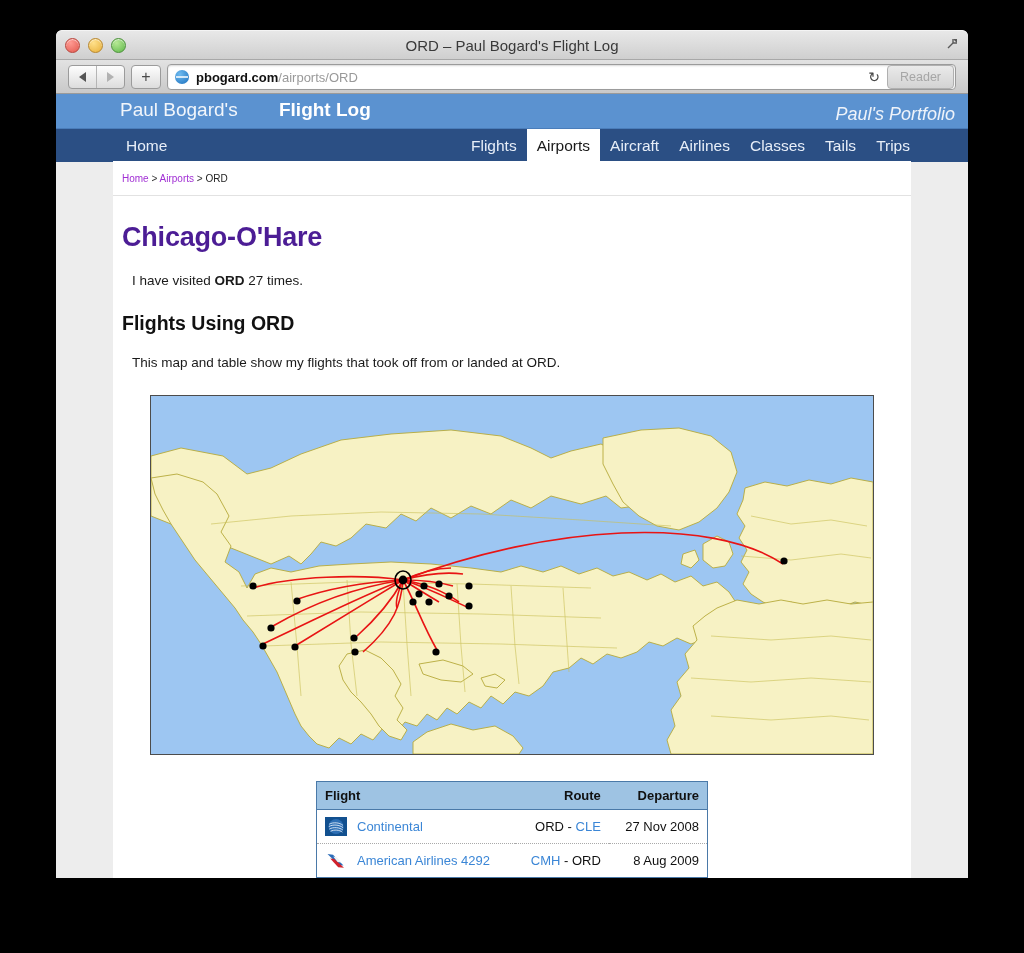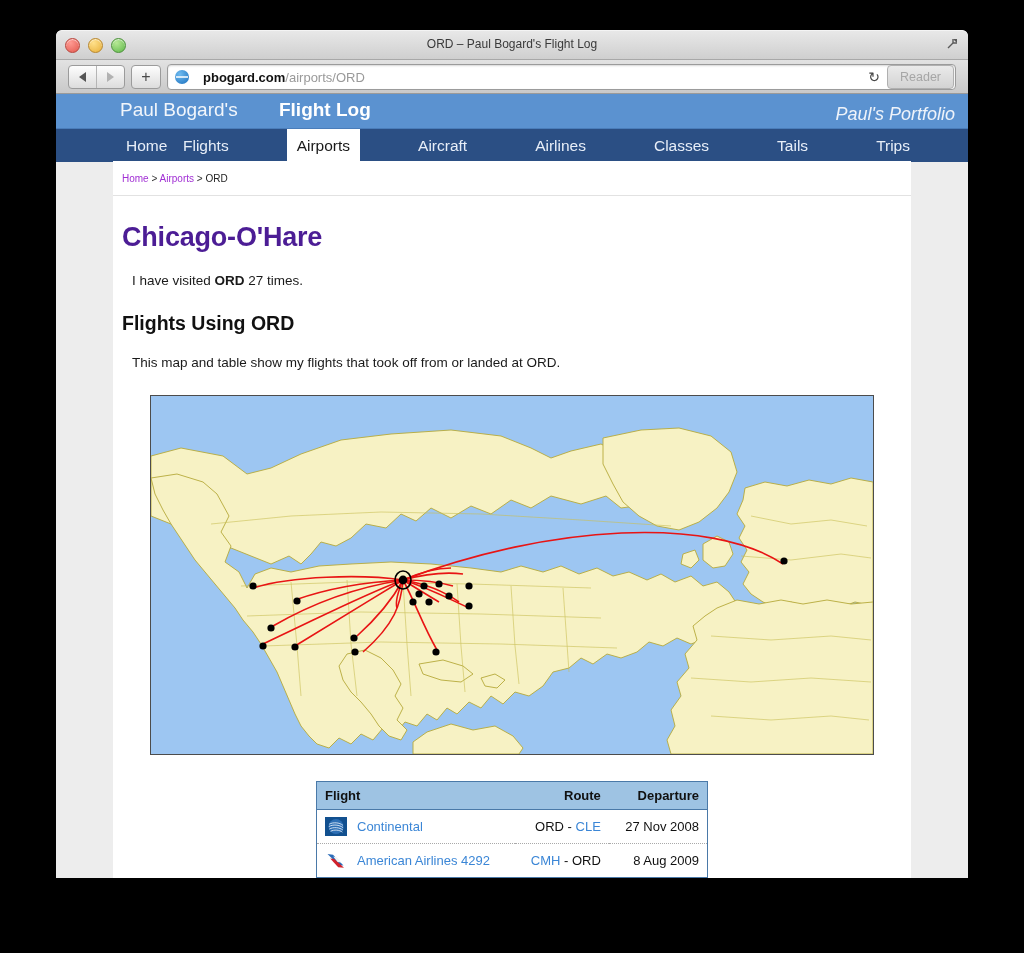--- a/index.html
+++ b/index.html
@@ -24,21 +24,21 @@
     border-top:1px solid #f4f4f4;
     border-radius:6px 6px 0 0;
   }
   #traffic{position:absolute;left:9px;top:7px;display:flex;gap:8px;}
   .tl{width:13px;height:13px;border-radius:50%;box-shadow:inset 0 1px 1px rgba(255,255,255,.65);}
   .tl.red{background:radial-gradient(circle at 35% 30%,#ff9a92,#e2594f);border:1px solid #b8443c;}
   .tl.yellow{background:radial-gradient(circle at 35% 30%,#ffe08a,#e8b03a);border:1px solid #b8862c;}
   .tl.green{background:radial-gradient(circle at 35% 30%,#b6e894,#5fb84a);border:1px solid #4b9139;}
   #window-title{
     position:absolute;left:0;right:0;top:6px;text-align:center;
-    font-size:12px;color:#3a3a3a;
+    font-size:15px;color:#3a3a3a;
   }
   #fullscreen-icon{
     position:absolute;right:9px;top:6px;width:14px;height:14px;color:#5a5a5a;
   }
 
   
   #toolbar{
     position:relative;height:33px;
     background:linear-gradient(#e2e2e2,#c9c9c9);
     border-bottom:1px solid #9a9a9a;
@@ -68,21 +68,21 @@
   }
   #favicon{
     width:14px;height:14px;border-radius:50%;margin-left:7px;flex:none;
     background:radial-gradient(circle at 35% 30%,#6fbbf0,#1a6fbd);
     position:relative;
   }
   #favicon::after{
     content:"";position:absolute;left:1px;top:6px;width:12px;height:2px;
     background:rgba(255,255,255,.75);
   }
-  #urltext{margin-left:14px;font-size:13px;white-space:nowrap;}
+  #urltext{margin-left:7px;font-size:13px;white-space:nowrap;}
   #urltext .host{color:#111;font-weight:bold;}
   #urltext .path{color:#999;}
   #reload{
     margin-left:auto;width:26px;text-align:center;font-size:14px;color:#444;flex:none;
   }
   #reader-btn{
     flex:none;height:22px;margin-right:1px;padding:0 12px;
     display:flex;align-items:center;
     background:linear-gradient(#eaeaea,#d3d3d3);
     border:1px solid #b0b0b0;border-radius:4px;
@@ -105,21 +105,21 @@
   }
 
   #nav{
     height:33px;background:#2b4f84;position:relative;
   }
   #nav-home{
     position:absolute;left:64px;top:0;height:33px;line-height:33px;
     font-size:15.5px;color:#e7eef8;padding:0 6px;
   }
   #nav-right{
-    position:absolute;right:48px;top:0;height:33px;display:flex;align-items:stretch;gap:48px;
+    position:absolute;right:48px;top:0;height:33px;display:flex;align-items:stretch;
   }
   .navtab{
     display:flex;align-items:center;padding:0 10px;
     font-size:15.5px;color:#e7eef8;
   }
   .navtab.active{background:#fff;color:#1a1a1a;}
 
   #content-col{
     position:absolute;left:57px;top:67px;width:798px;bottom:0;background:#fff;
   }

